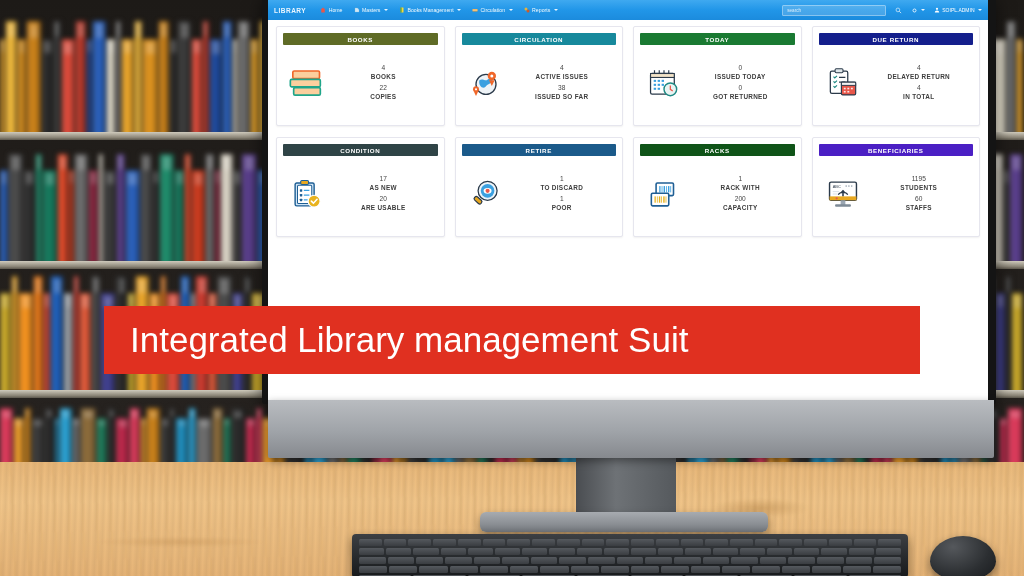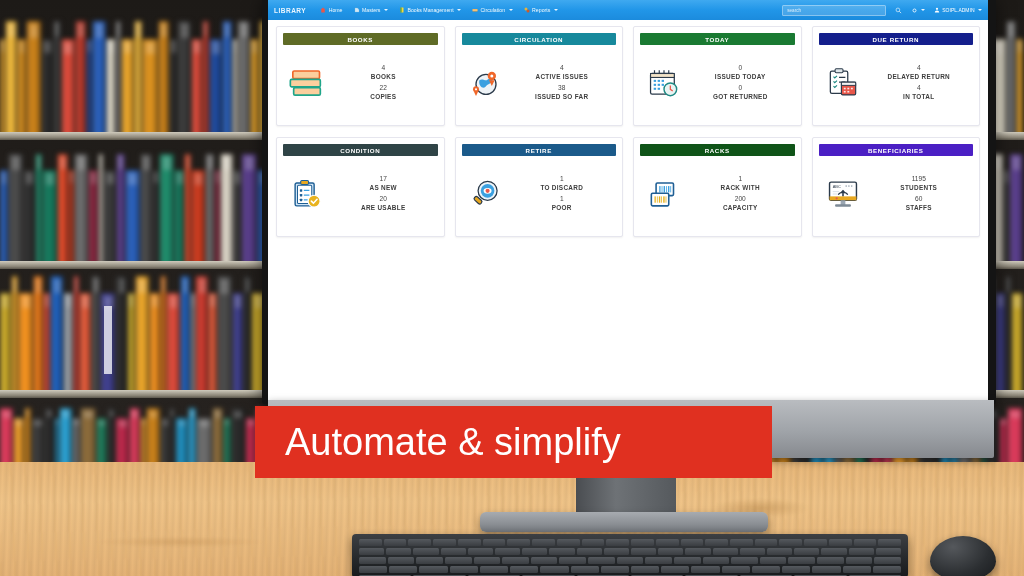--- a/index.html
+++ b/index.html
@@ -1082,17 +1082,17 @@
           <div class="key"></div>
           <div class="key"></div>
           <div class="key"></div>
           <div class="key"></div>
         </div>
       </div>
   </div>
   <div class="mouse"></div>
 
   <div class="banner-main-shadow"></div>
-  <div class="banner banner-sub">
-    <span>Automate &amp; simplify</span>
+  <div class="banner banner-main">
+    <span>Integrated Library management Suit</span>
   </div>
 
 </div>
 
 </body></html>

